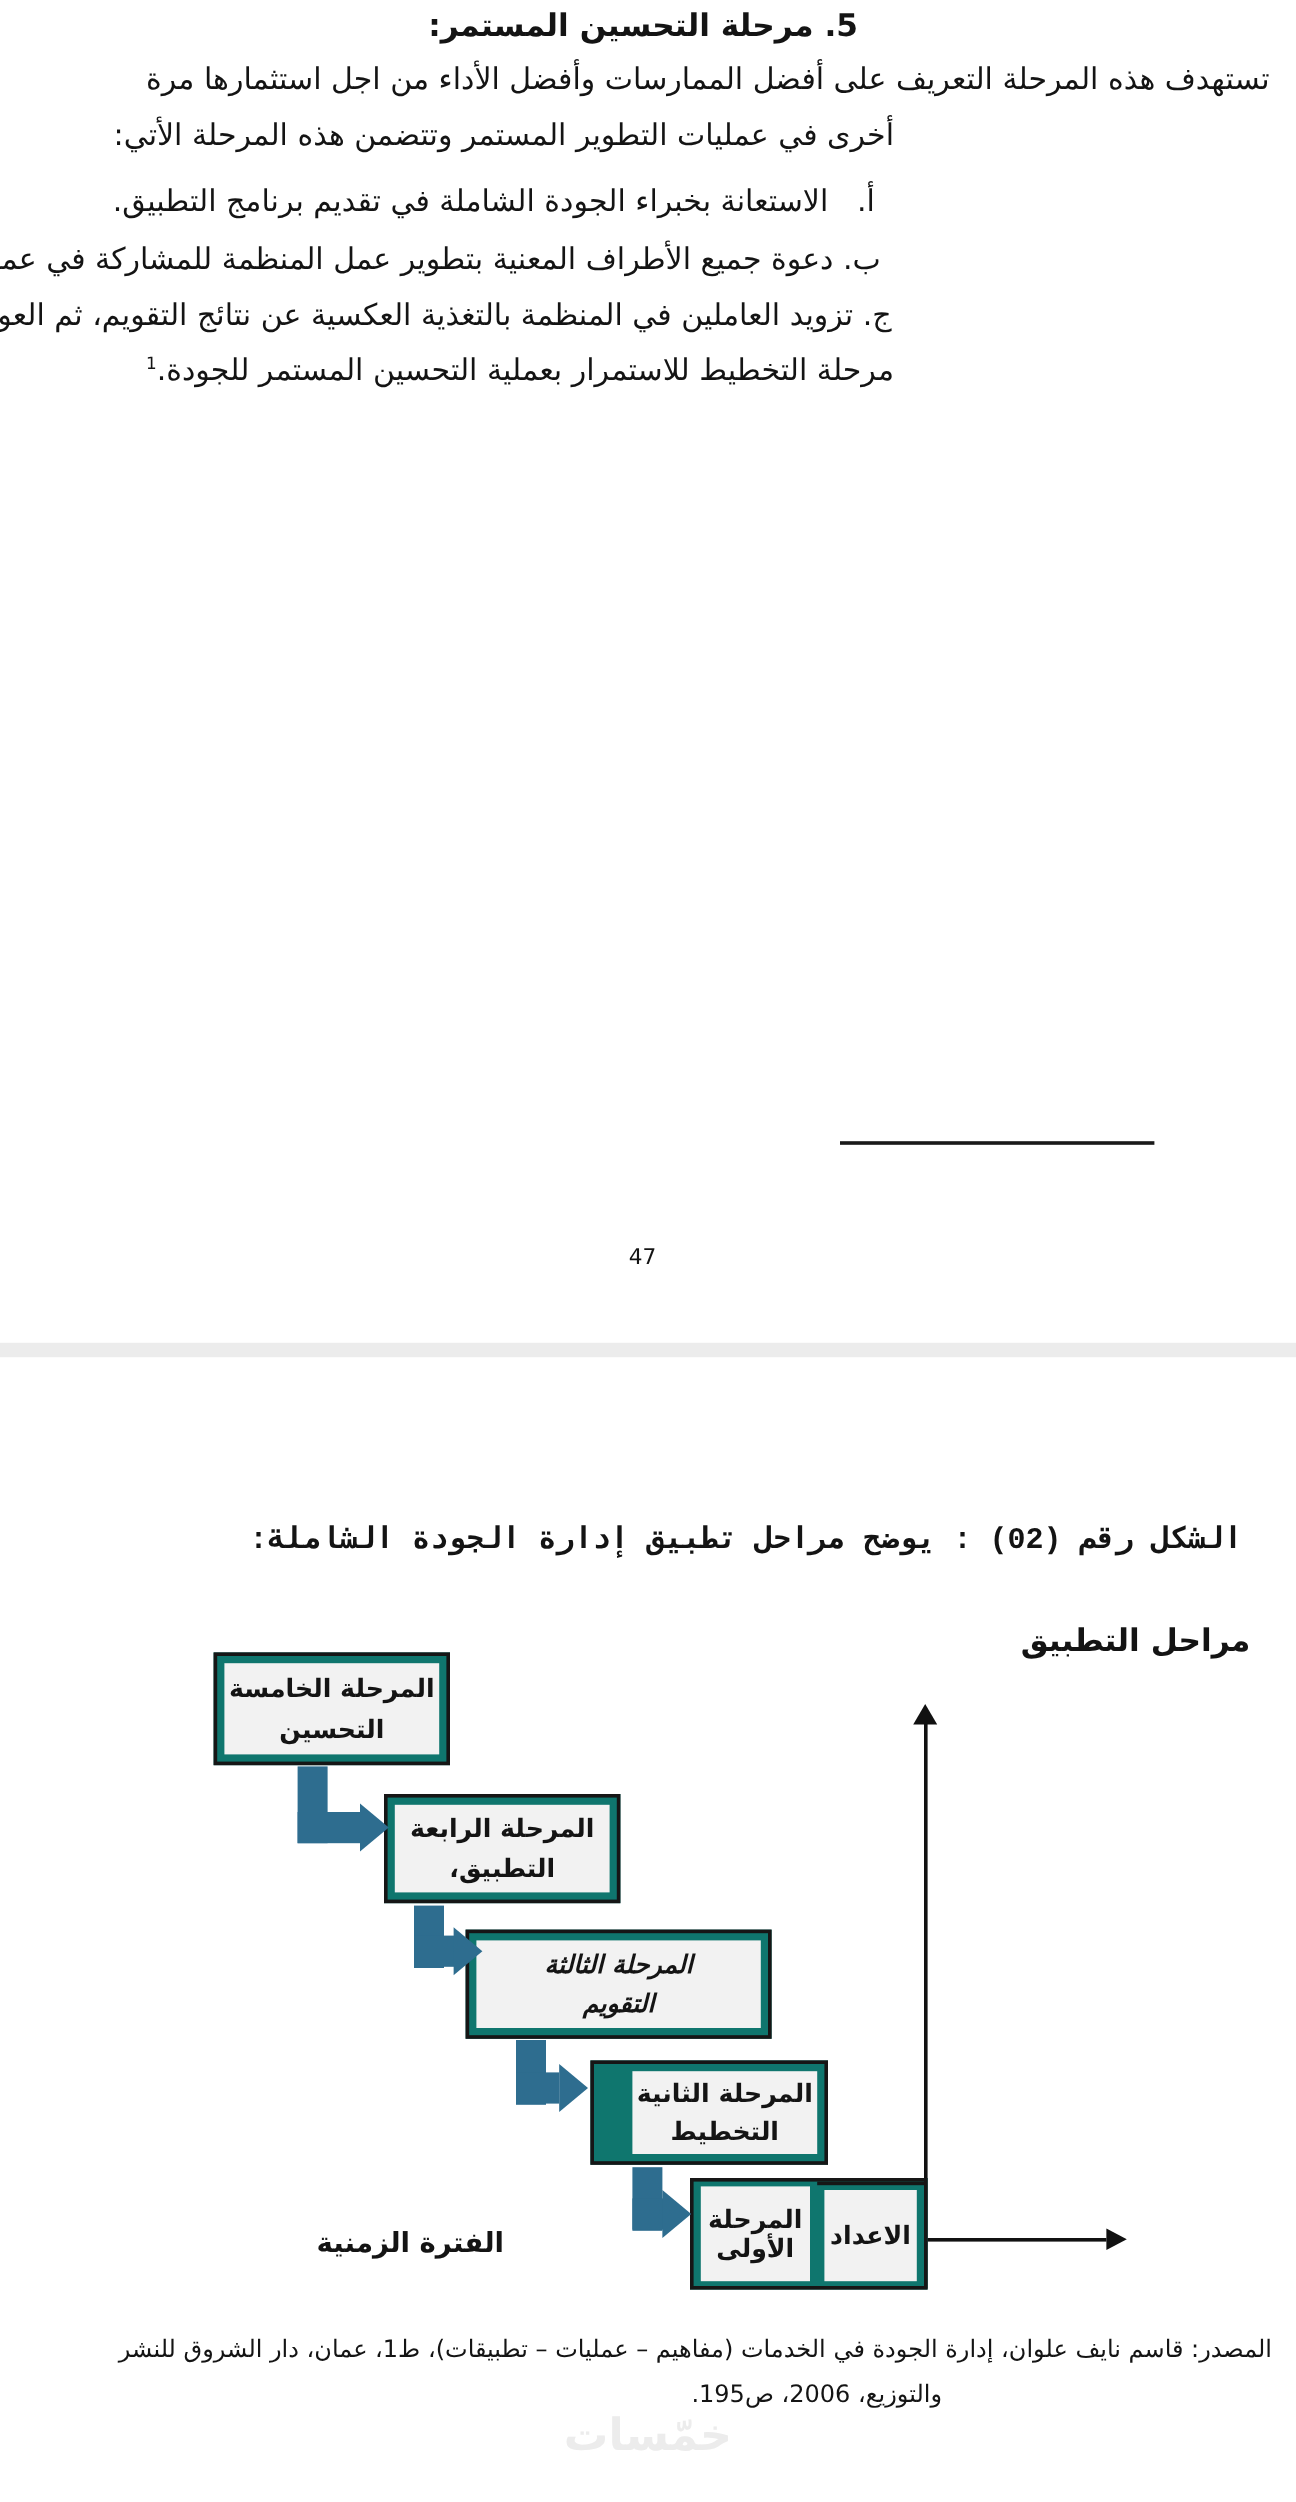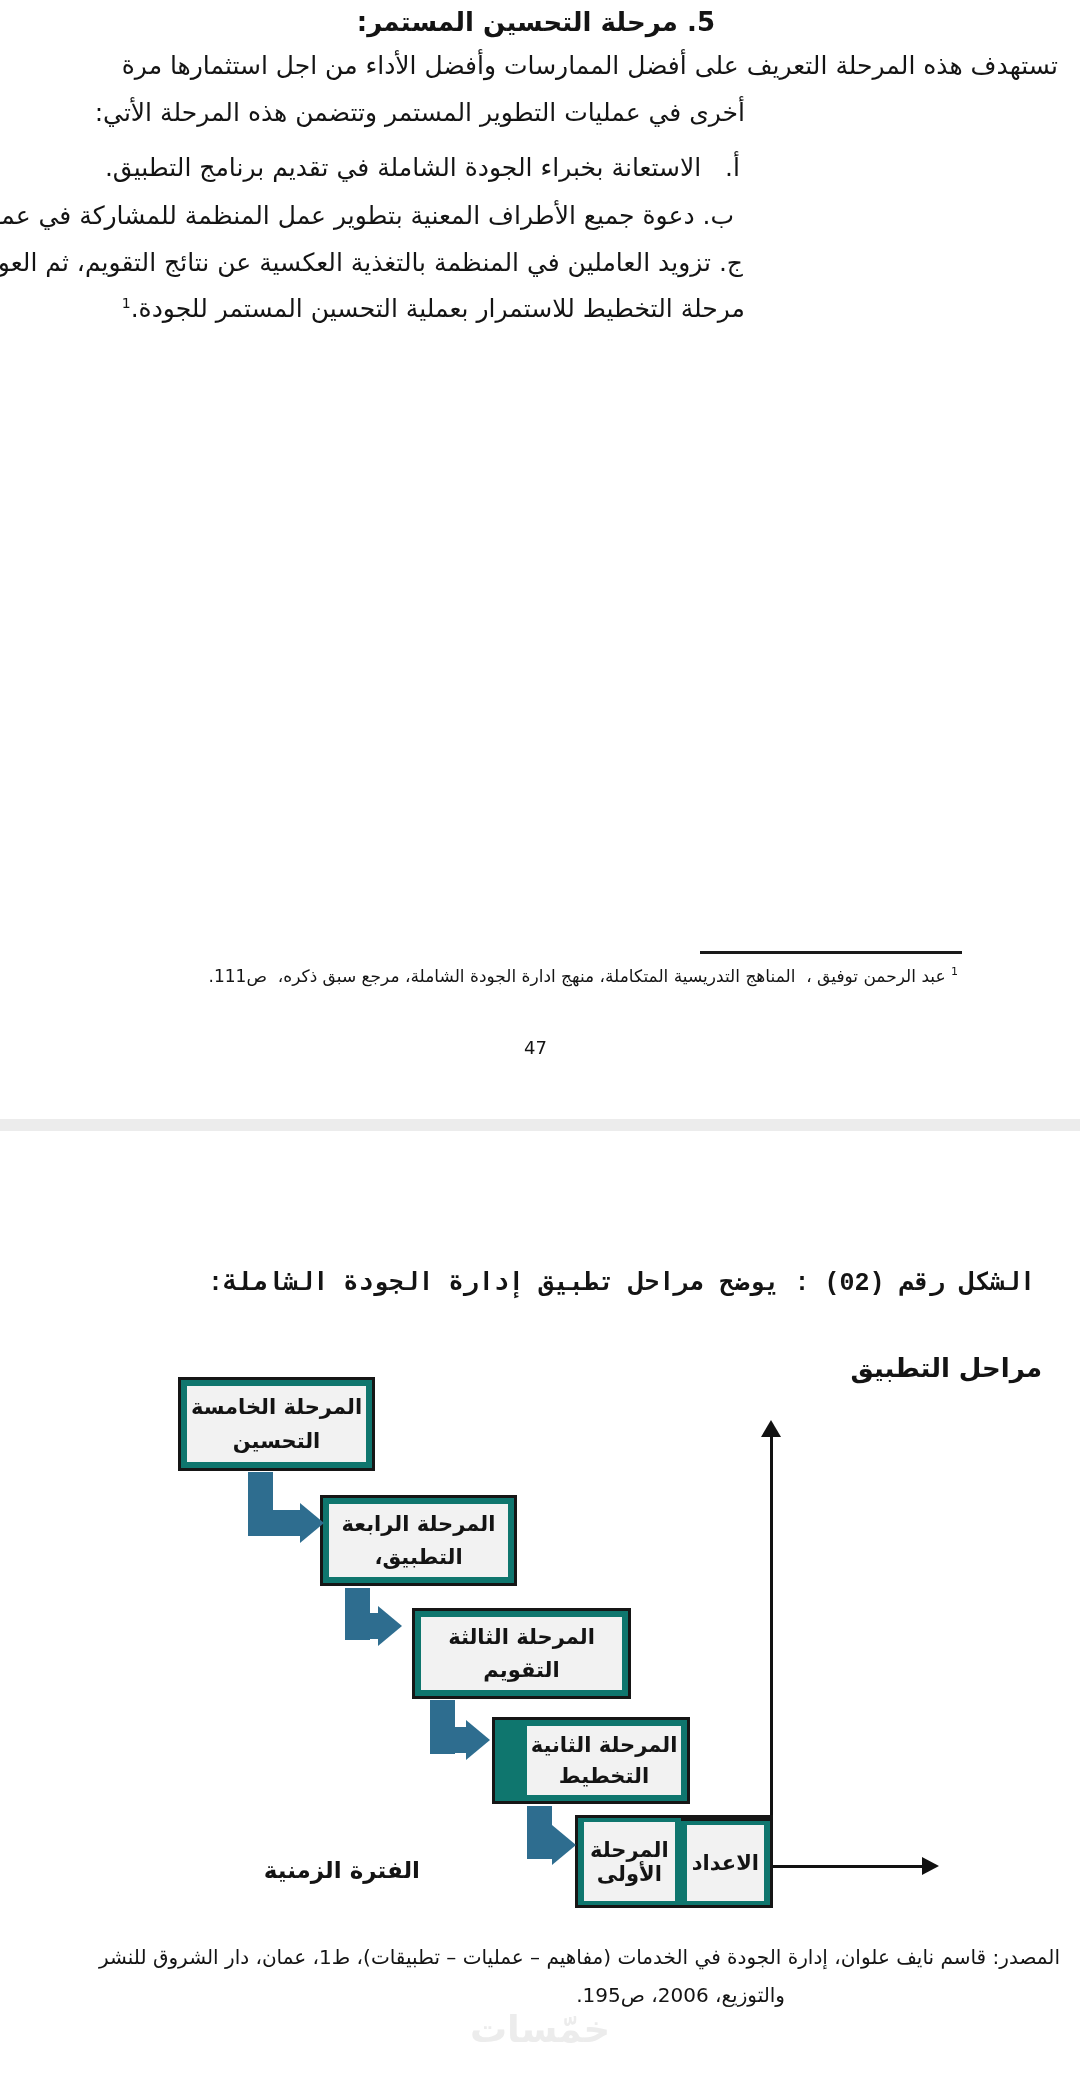--- a/index.html
+++ b/index.html
@@ -5,21 +5,21 @@
   html,body{margin:0;padding:0;background:#fff;}
   .canvas{position:relative;width:1080px;height:2085px;background:#ffffff;overflow:hidden;
           font-family:"DejaVu Sans",sans-serif;color:#141414;}
   .t{position:absolute;direction:rtl;white-space:nowrap;line-height:1.3;}
   .b{font-weight:bold;}
 
   
   .heading{top:6px;right:365px;font-size:26px;}
   .l1{top:50px;right:22px;font-size:25px;}
   .l2{top:97px;right:335px;font-size:25px;}
-  .ia{top:152px;right:340px;font-size:25px;}
+  .ia{top:152px;right:351px;font-size:25px;}
   .ib{top:200px;right:346px;font-size:25px;}
   .ij1{top:247px;right:337px;font-size:25px;}
   .ij2{top:293px;right:335px;font-size:25px;margin-left:37px;}
   sup{font-size:14px;}
   .fnsep{position:absolute;top:951px;left:700px;width:262px;height:3px;background:#1a1a1a;}
   .fn{top:965px;right:122px;font-size:17px;}
   .fn sup{font-size:11px;}
   .pgnum{position:absolute;top:1037px;left:524px;font-size:18px;direction:ltr;}
 
   
@@ -30,21 +30,21 @@
   .yaxis-label{top:1352px;right:38px;font-size:26px;}
   .xaxis-label{top:1856px;right:660px;font-size:23px;}
 
   
   .pbox{position:absolute;border:3px solid #161616;background:#0f766e;padding:6px;box-sizing:border-box;}
   .pbox .fill{background:#f2f2f2;width:100%;height:100%;display:flex;flex-direction:column;
               align-items:center;justify-content:space-evenly;direction:rtl;
               font-weight:bold;font-size:21px;text-align:center;}
   .pb5{left:178px;top:1377px;width:197px;height:94px;}
   .pb4{left:320px;top:1495px;width:197px;height:91px;}
-  .pb3{left:412px;top:1608px;width:219px;height:91px;}
+  .pb3{left:388px;top:1608px;width:255px;height:91px;font-style:italic;}
   .pb2{left:492px;top:1717px;width:198px;height:87px;padding-left:32px;}
   .pb1{left:575px;top:1815px;width:198px;height:93px;padding:0;display:flex;flex-direction:row;}
   .pb1 .cell{flex:54;padding:4px 6px;box-sizing:border-box;}
   .pb1 .cell2{flex:46;border-top:3px solid #161616;}
   .pb1 .fill{font-size:21px;}
 
   
   .av,.ah{position:absolute;background:#2e6d8f;}
   .ahead{position:absolute;width:0;height:0;border-top:20px solid transparent;
          border-bottom:20px solid transparent;border-left:24px solid #2e6d8f;}
@@ -73,21 +73,20 @@
   <div class="t b heading">5. مرحلة التحسين المستمر:</div>
   <div class="t l1">تستهدف هذه المرحلة التعريف على أفضل الممارسات وأفضل الأداء من اجل استثمارها مرة</div>
   <div class="t l2">أخرى في عمليات التطوير المستمر وتتضمن هذه المرحلة الأتي:</div>
 
   <div class="t ia">أ.&nbsp;&nbsp; الاستعانة بخبراء الجودة الشاملة في تقديم برنامج التطبيق.</div>
   <div class="t ib">ب. دعوة جميع الأطراف المعنية بتطوير عمل المنظمة للمشاركة في عملية التطبيق.</div>
   <div class="t ij1">ج. تزويد العاملين في المنظمة بالتغذية العكسية عن نتائج التقويم، ثم العودة مرة أخرى إلى</div>
   <div class="t ij2"><span>مرحلة التخطيط للاستمرار بعملية التحسين المستمر للجودة.</span><sup>1</sup></div>
 
   <div class="fnsep"></div>
-  <div class="t fn"><sup>1</sup> <span>عبد الرحمن توفيق ،&nbsp; المناهج التدريسية المتكاملة، منهج ادارة الجودة الشاملة، مرجع سبق ذكره،&nbsp; ص111.</span></div>
 
   <div class="pgnum">47</div>
 
   <div class="band"></div>
 
   <div class="t b fig-title">الشكل رقم (02) : يوضح مراحل تطبيق إدارة الجودة الشاملة:</div>
   <div class="t b yaxis-label">مراحل التطبيق</div>
   <div class="t b xaxis-label">الفترة الزمنية</div>
 
   <div class="vaxis"></div>

